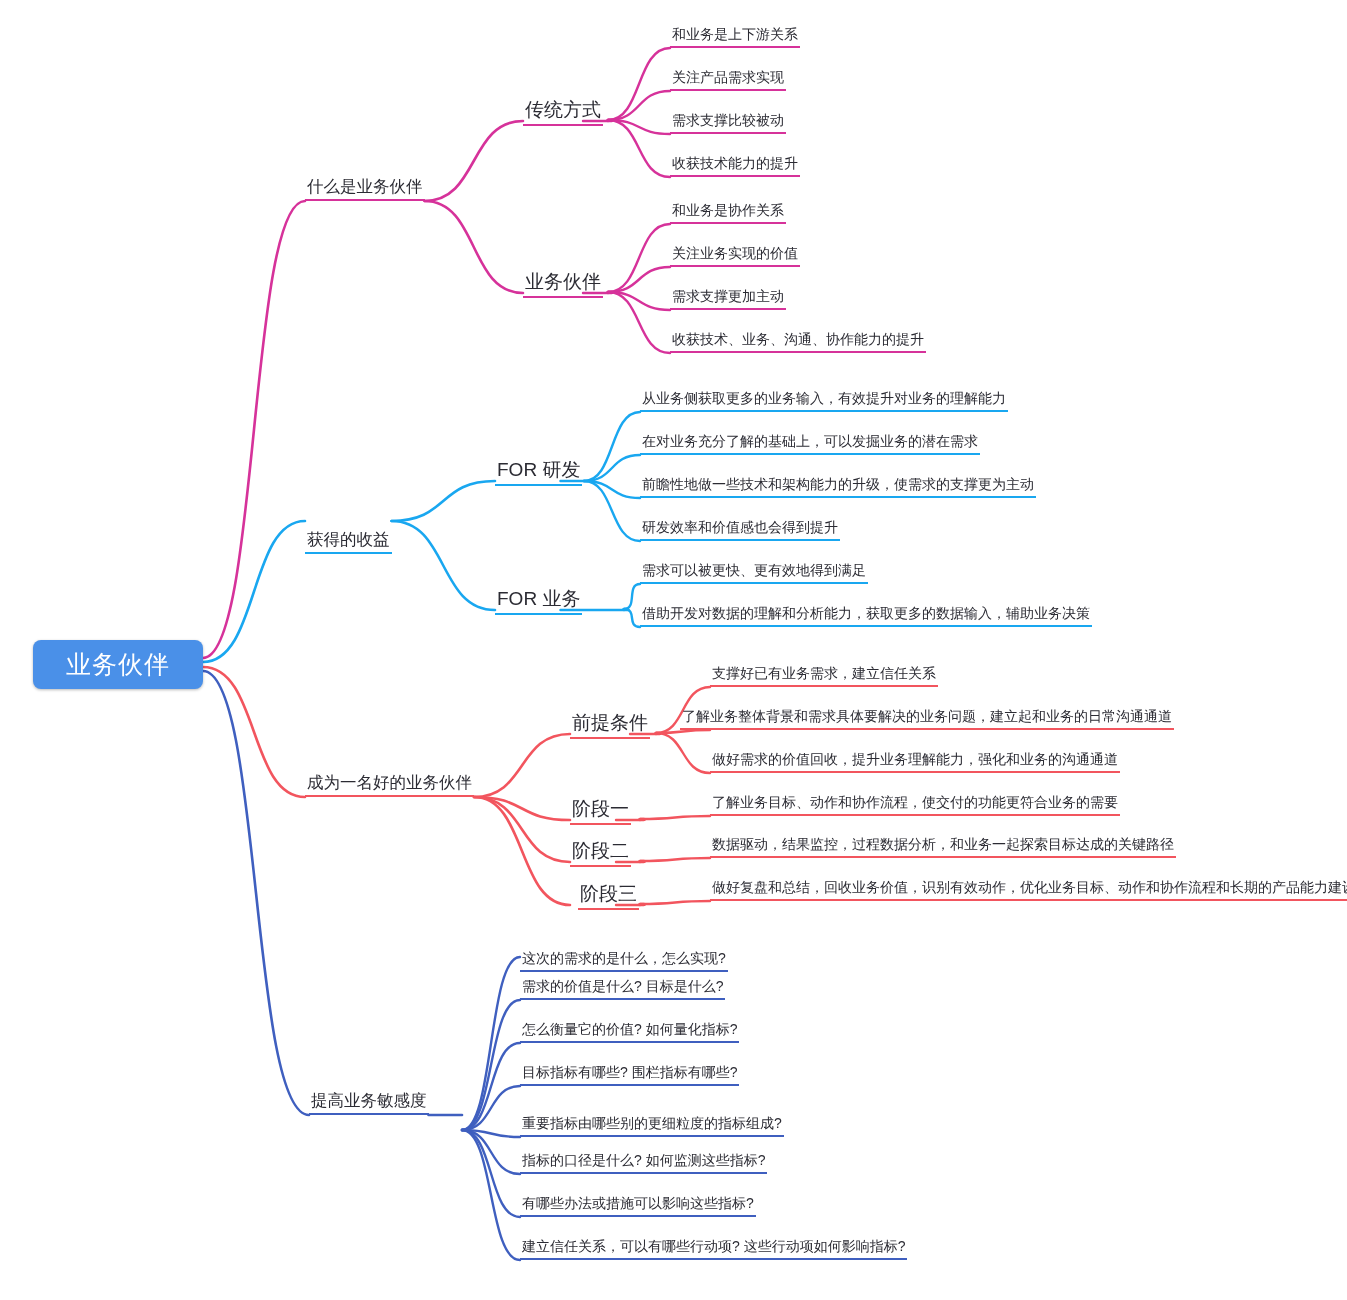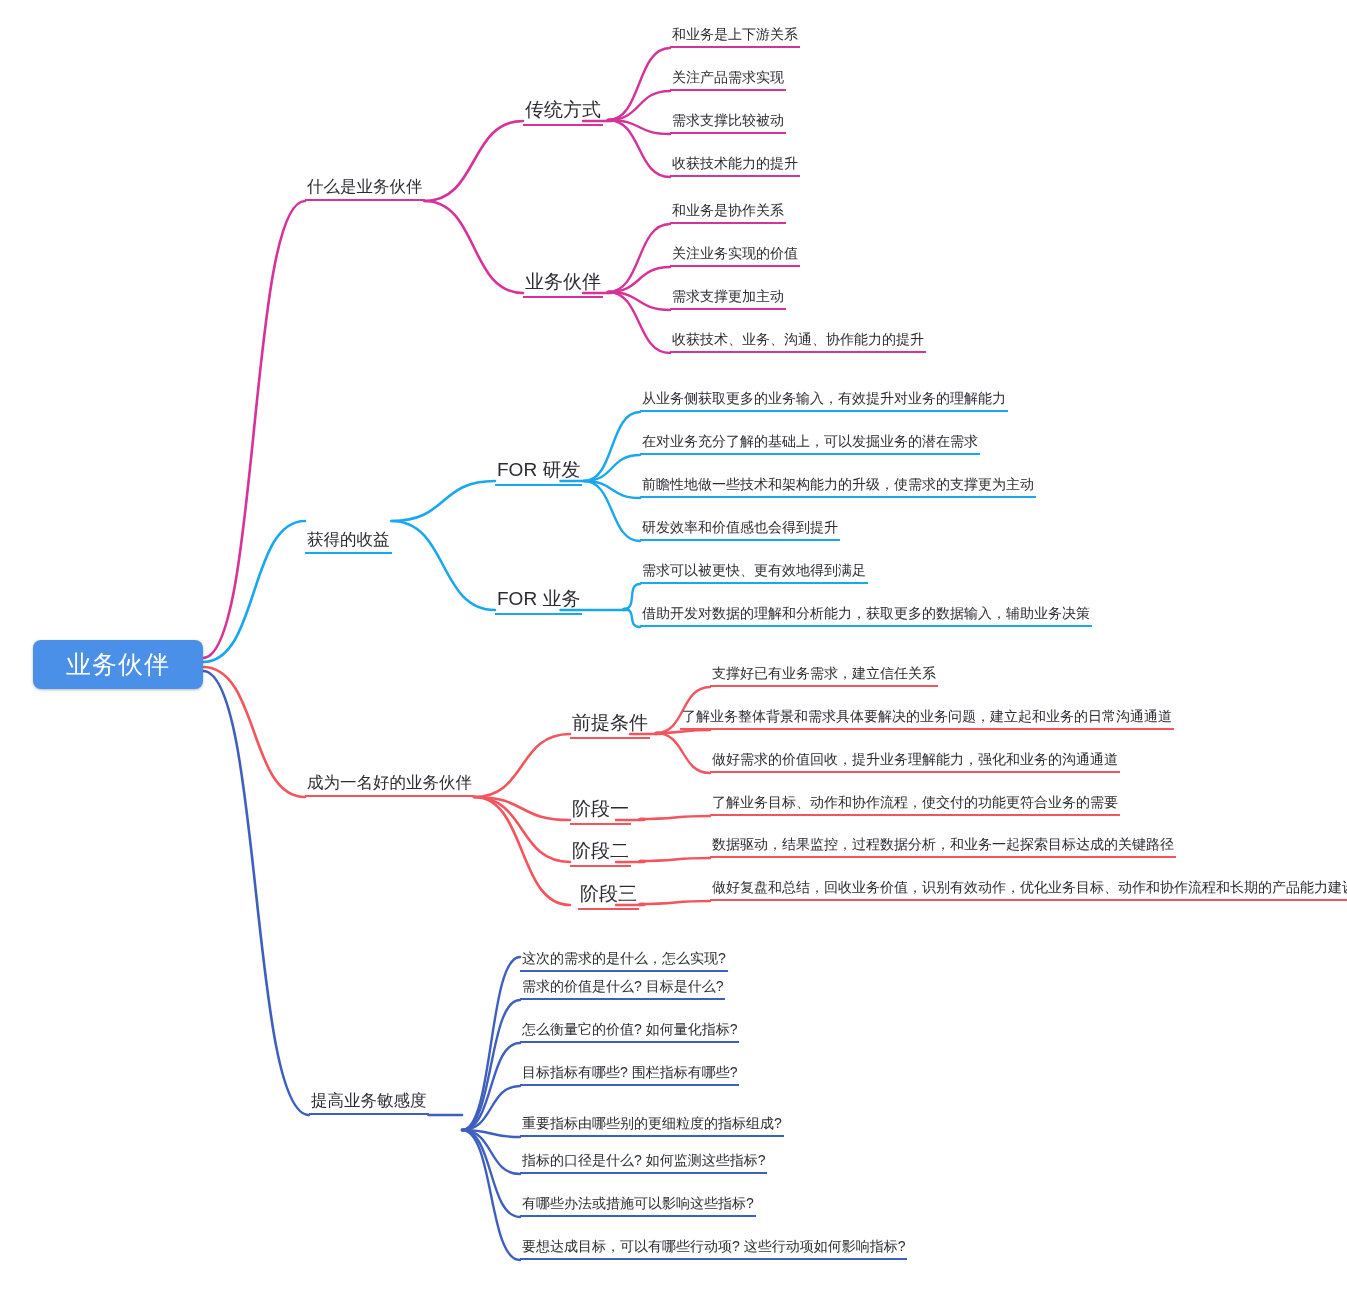--- a/index.html
+++ b/index.html
@@ -152,15 +152,15 @@
       <div class="tnode leaf" style="left: 710px; border-bottom-color: rgb(242, 85, 94); top: 837px;"><span>数据驱动，结果监控，过程数据分析，和业务一起探索目标达成的关键路径</span></div>
       <div class="tnode lvl2" style="left: 570px; border-bottom-color: rgb(242, 85, 94); top: 884px; margin-left: 8px;"><span>阶段三</span></div>
       <div class="tnode leaf" style="left: 710px; border-bottom-color: rgb(242, 85, 94); top: 880px;"><span>做好复盘和总结，回收业务价值，识别有效动作，优化业务目标、动作和协作流程和长期的产品能力建设</span></div>
       <div class="tnode leaf" style="left: 520px; border-bottom-color: rgb(63, 95, 191); top: 936px; margin-top: 15px;"><span>这次的需求的是什么，怎么实现?</span></div>
       <div class="tnode leaf" style="left: 520px; border-bottom-color: rgb(63, 95, 191); top: 979px;"><span>需求的价值是什么? 目标是什么?</span></div>
       <div class="tnode leaf" style="left: 520px; border-bottom-color: rgb(63, 95, 191); top: 1022px;"><span>怎么衡量它的价值? 如何量化指标?</span></div>
       <div class="tnode leaf" style="left: 520px; border-bottom-color: rgb(63, 95, 191); top: 1065px;"><span>目标指标有哪些? 围栏指标有哪些?</span></div>
       <div class="tnode leaf" style="left: 520px; border-bottom-color: rgb(63, 95, 191); top: 1116px;"><span>重要指标由哪些别的更细粒度的指标组成?</span></div>
       <div class="tnode leaf" style="left: 520px; border-bottom-color: rgb(63, 95, 191); top: 1153px;"><span>指标的口径是什么? 如何监测这些指标?</span></div>
       <div class="tnode leaf" style="left: 520px; border-bottom-color: rgb(63, 95, 191); top: 1196px;"><span>有哪些办法或措施可以影响这些指标?</span></div>
-      <div class="tnode leaf" style="left: 520px; border-bottom-color: rgb(63, 95, 191); top: 1239px;"><span>要想达成目标，可以有哪些行动项? 这些行动项如何影响指标?</span></div>
+      <div class="tnode leaf" style="left: 520px; border-bottom-color: rgb(63, 95, 191); top: 1239px;"><span>建立信任关系，可以有哪些行动项? 这些行动项如何影响指标?</span></div>
     </div>
 </div>
 
 </body></html>

